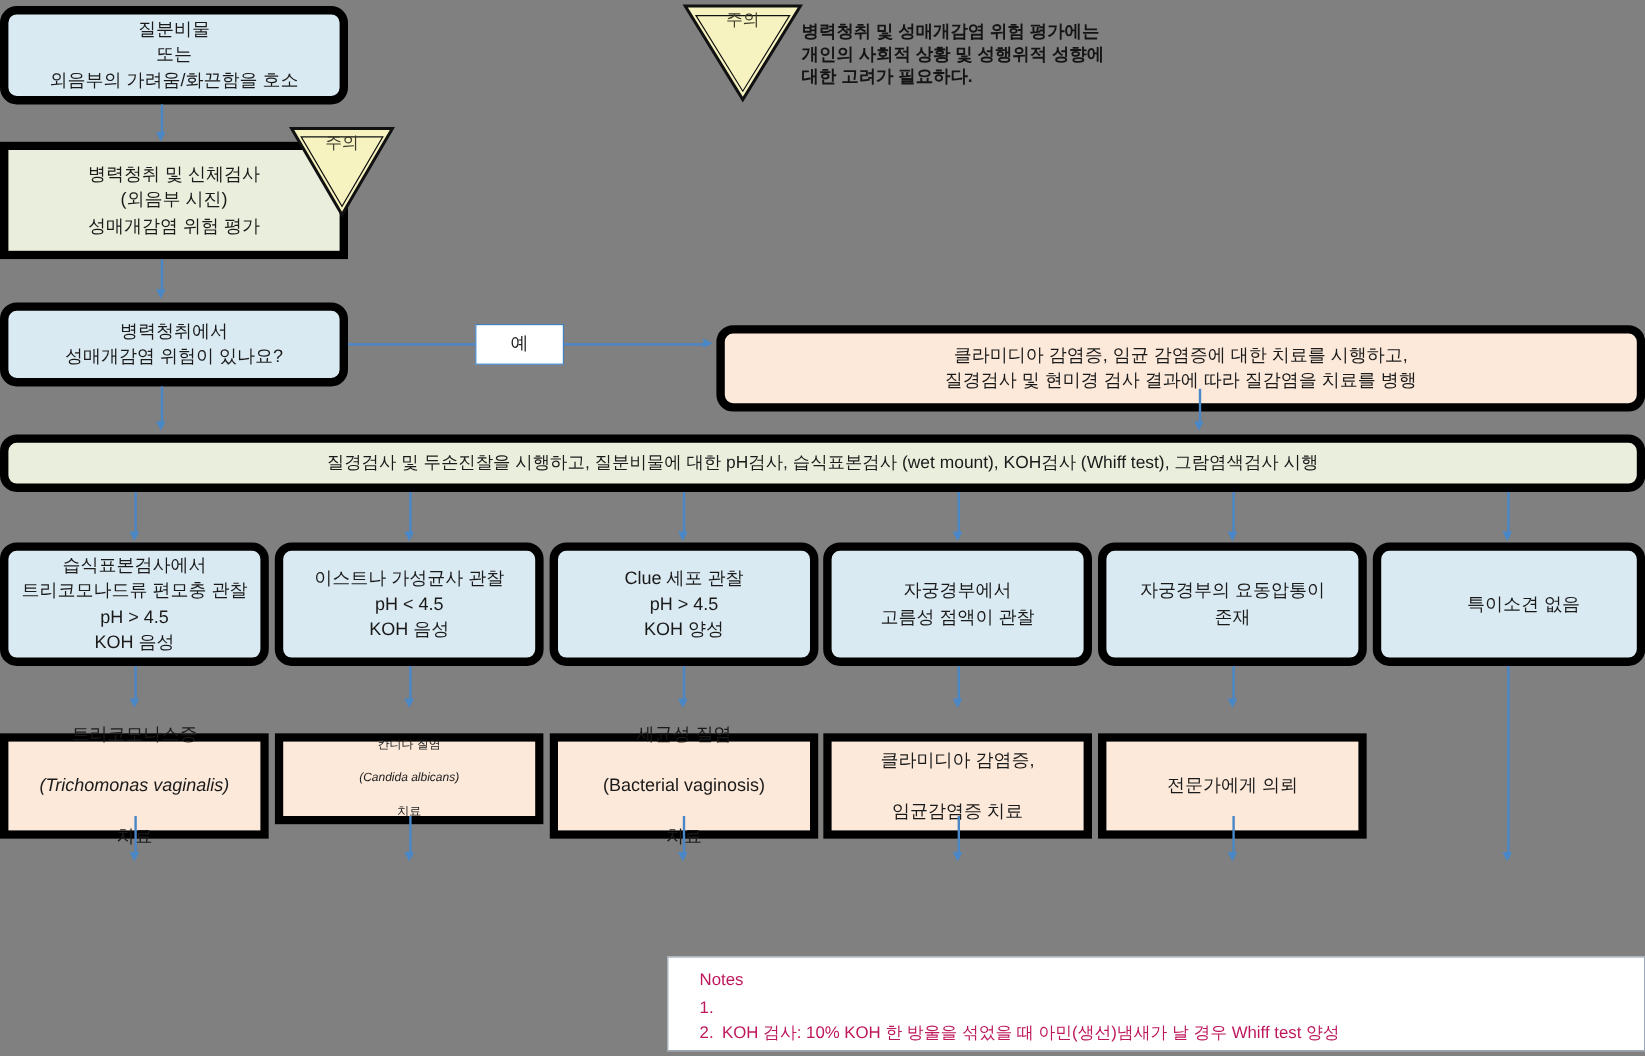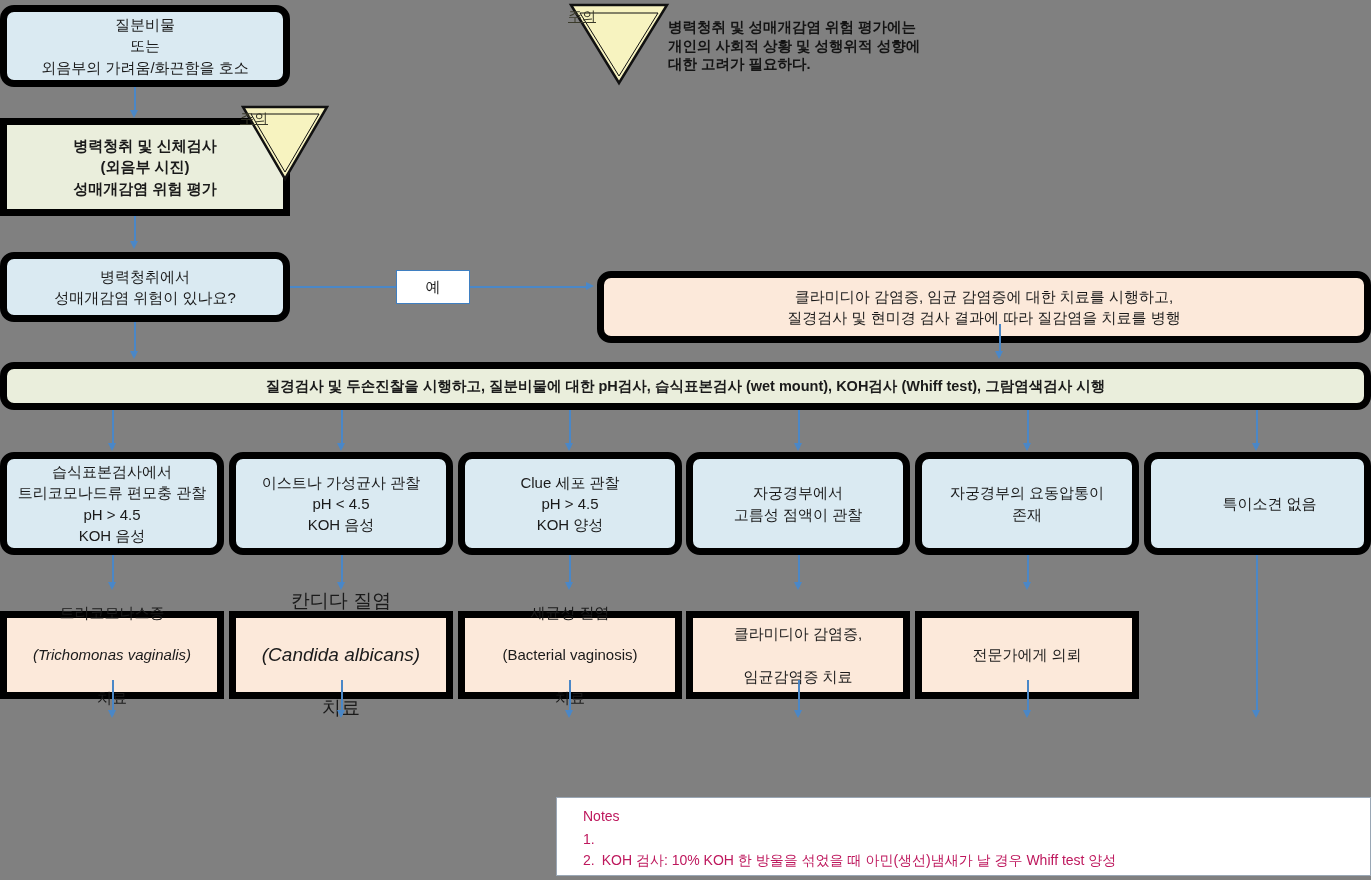--- a/index.html
+++ b/index.html
@@ -17,21 +17,21 @@
     align-items: center;
     justify-content: center;
     text-align: center;
     border: 7px solid #000000;
     color: #1a1a1a;
     line-height: 1.42;
     padding: 4px 8px;
     white-space: pre-line;
   }
   .blue   { background: #daeaf2; border-radius: 14px; }
-  .green  { background: #eaeedc; font-weight: bold; }
+  .green  { background: #eaeedc; }
   .green.rounded { border-radius: 14px; }
   .peach  { background: #fce9da; margin-top: 19px; }
   .peach.rounded { border-radius: 14px; }
   .white-label {
     background: #ffffff;
     border: 1px solid #3f7fc1;
     border-radius: 0;
   }
 
   
@@ -57,23 +57,23 @@
   }
 
   
   .caution {
     position: absolute;
   }
   .caution svg { display: block; overflow: visible; }
   .caution-text {
     position: absolute;
     top: 6px; left: 0; right: 0;
+    text-align: center;
     font-size: 14px;
     color: #3a3a2a;
-    text-decoration: underline;
   }
 
   .warn-note {
     position: absolute;
     font-weight: bold;
     color: #141414;
     line-height: 1.28;
     white-space: pre-line;
     font-size: 14.5px;
   }
@@ -209,21 +209,21 @@
   <div class="arrow-down" style="left:1252px; top:710px;"></div>
 
   <div class="node peach" style="left:0px; top:592px; width:224px; height:88px; font-size:15px;">
     <div style="width:100%;">
       <div>트리코모나스증</div>
       <div class="it">(Trichomonas vaginalis)</div>
       <div>치료</div>
     </div>
   </div>
 
-  <div class="node peach" style="left:229px; top:592px; width:224px; height:88px; font-size:19px;">
+  <div class="node peach" style="left:229px; top:592px; width:224px; height:76px; font-size:10px;">
     <div style="width:100%;">
       <div>칸디다 질염</div>
       <div class="it">(Candida albicans)</div>
       <div>치료</div>
     </div>
   </div>
 
   <div class="node peach" style="left:458px; top:592px; width:224px; height:88px; font-size:15px;">
     <div style="width:100%;">
       <div>세균성 질염</div>

